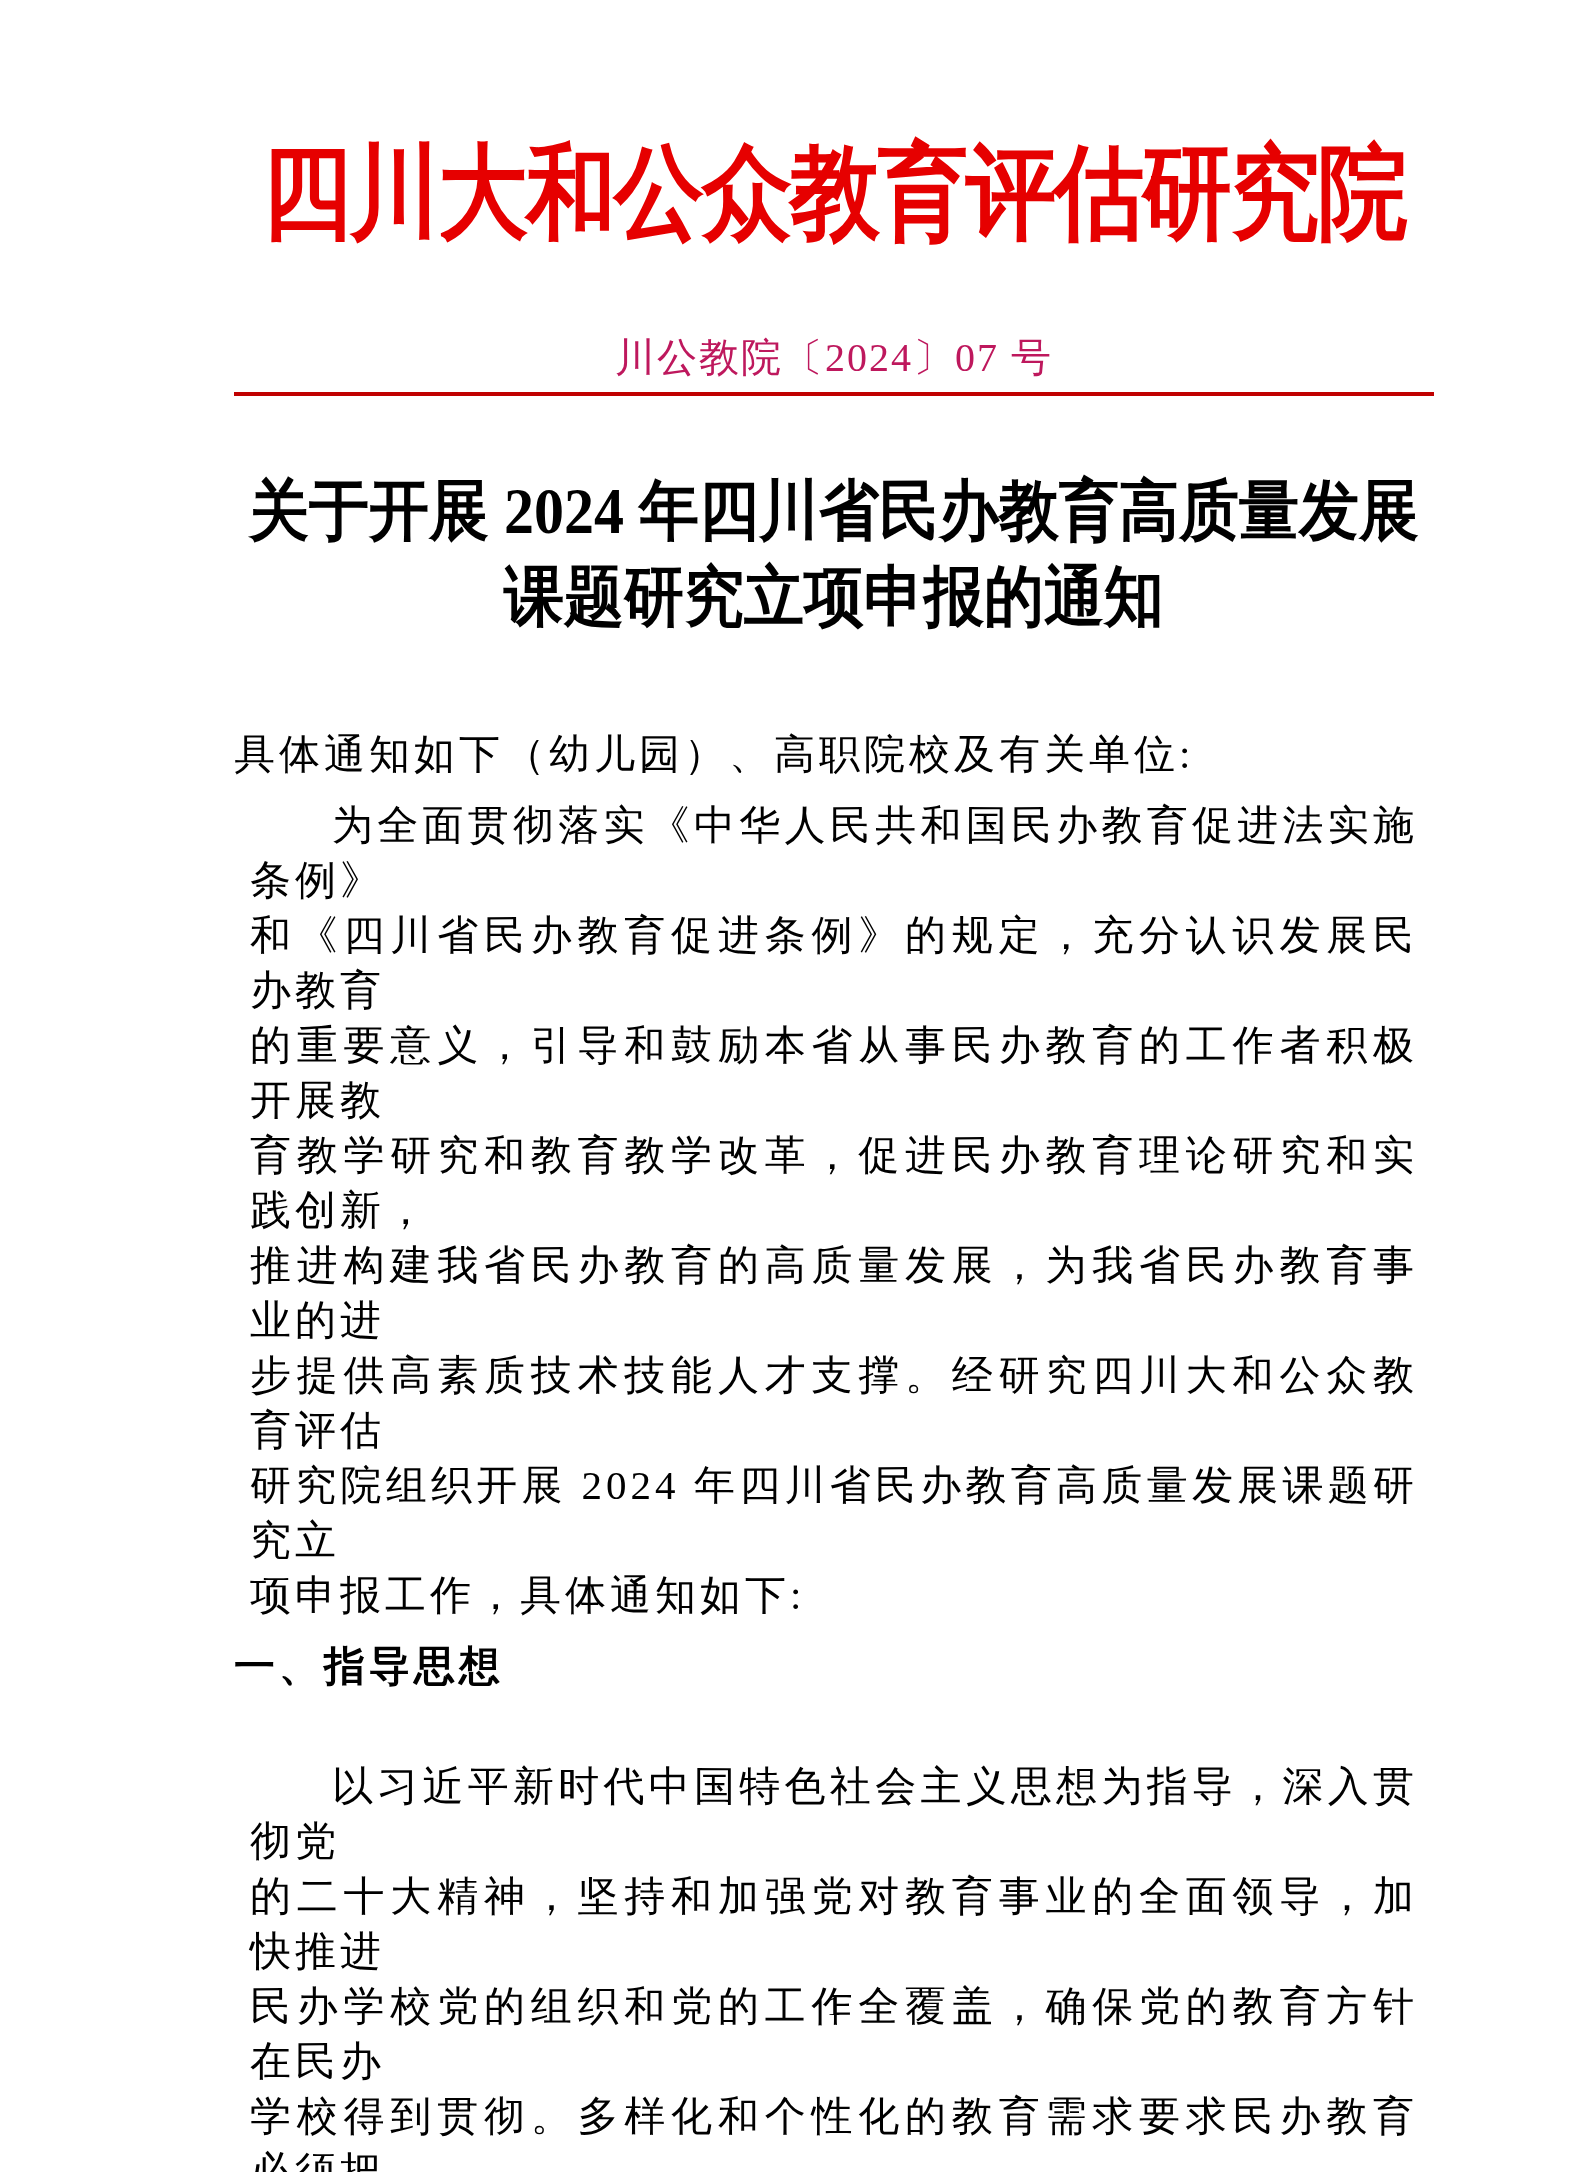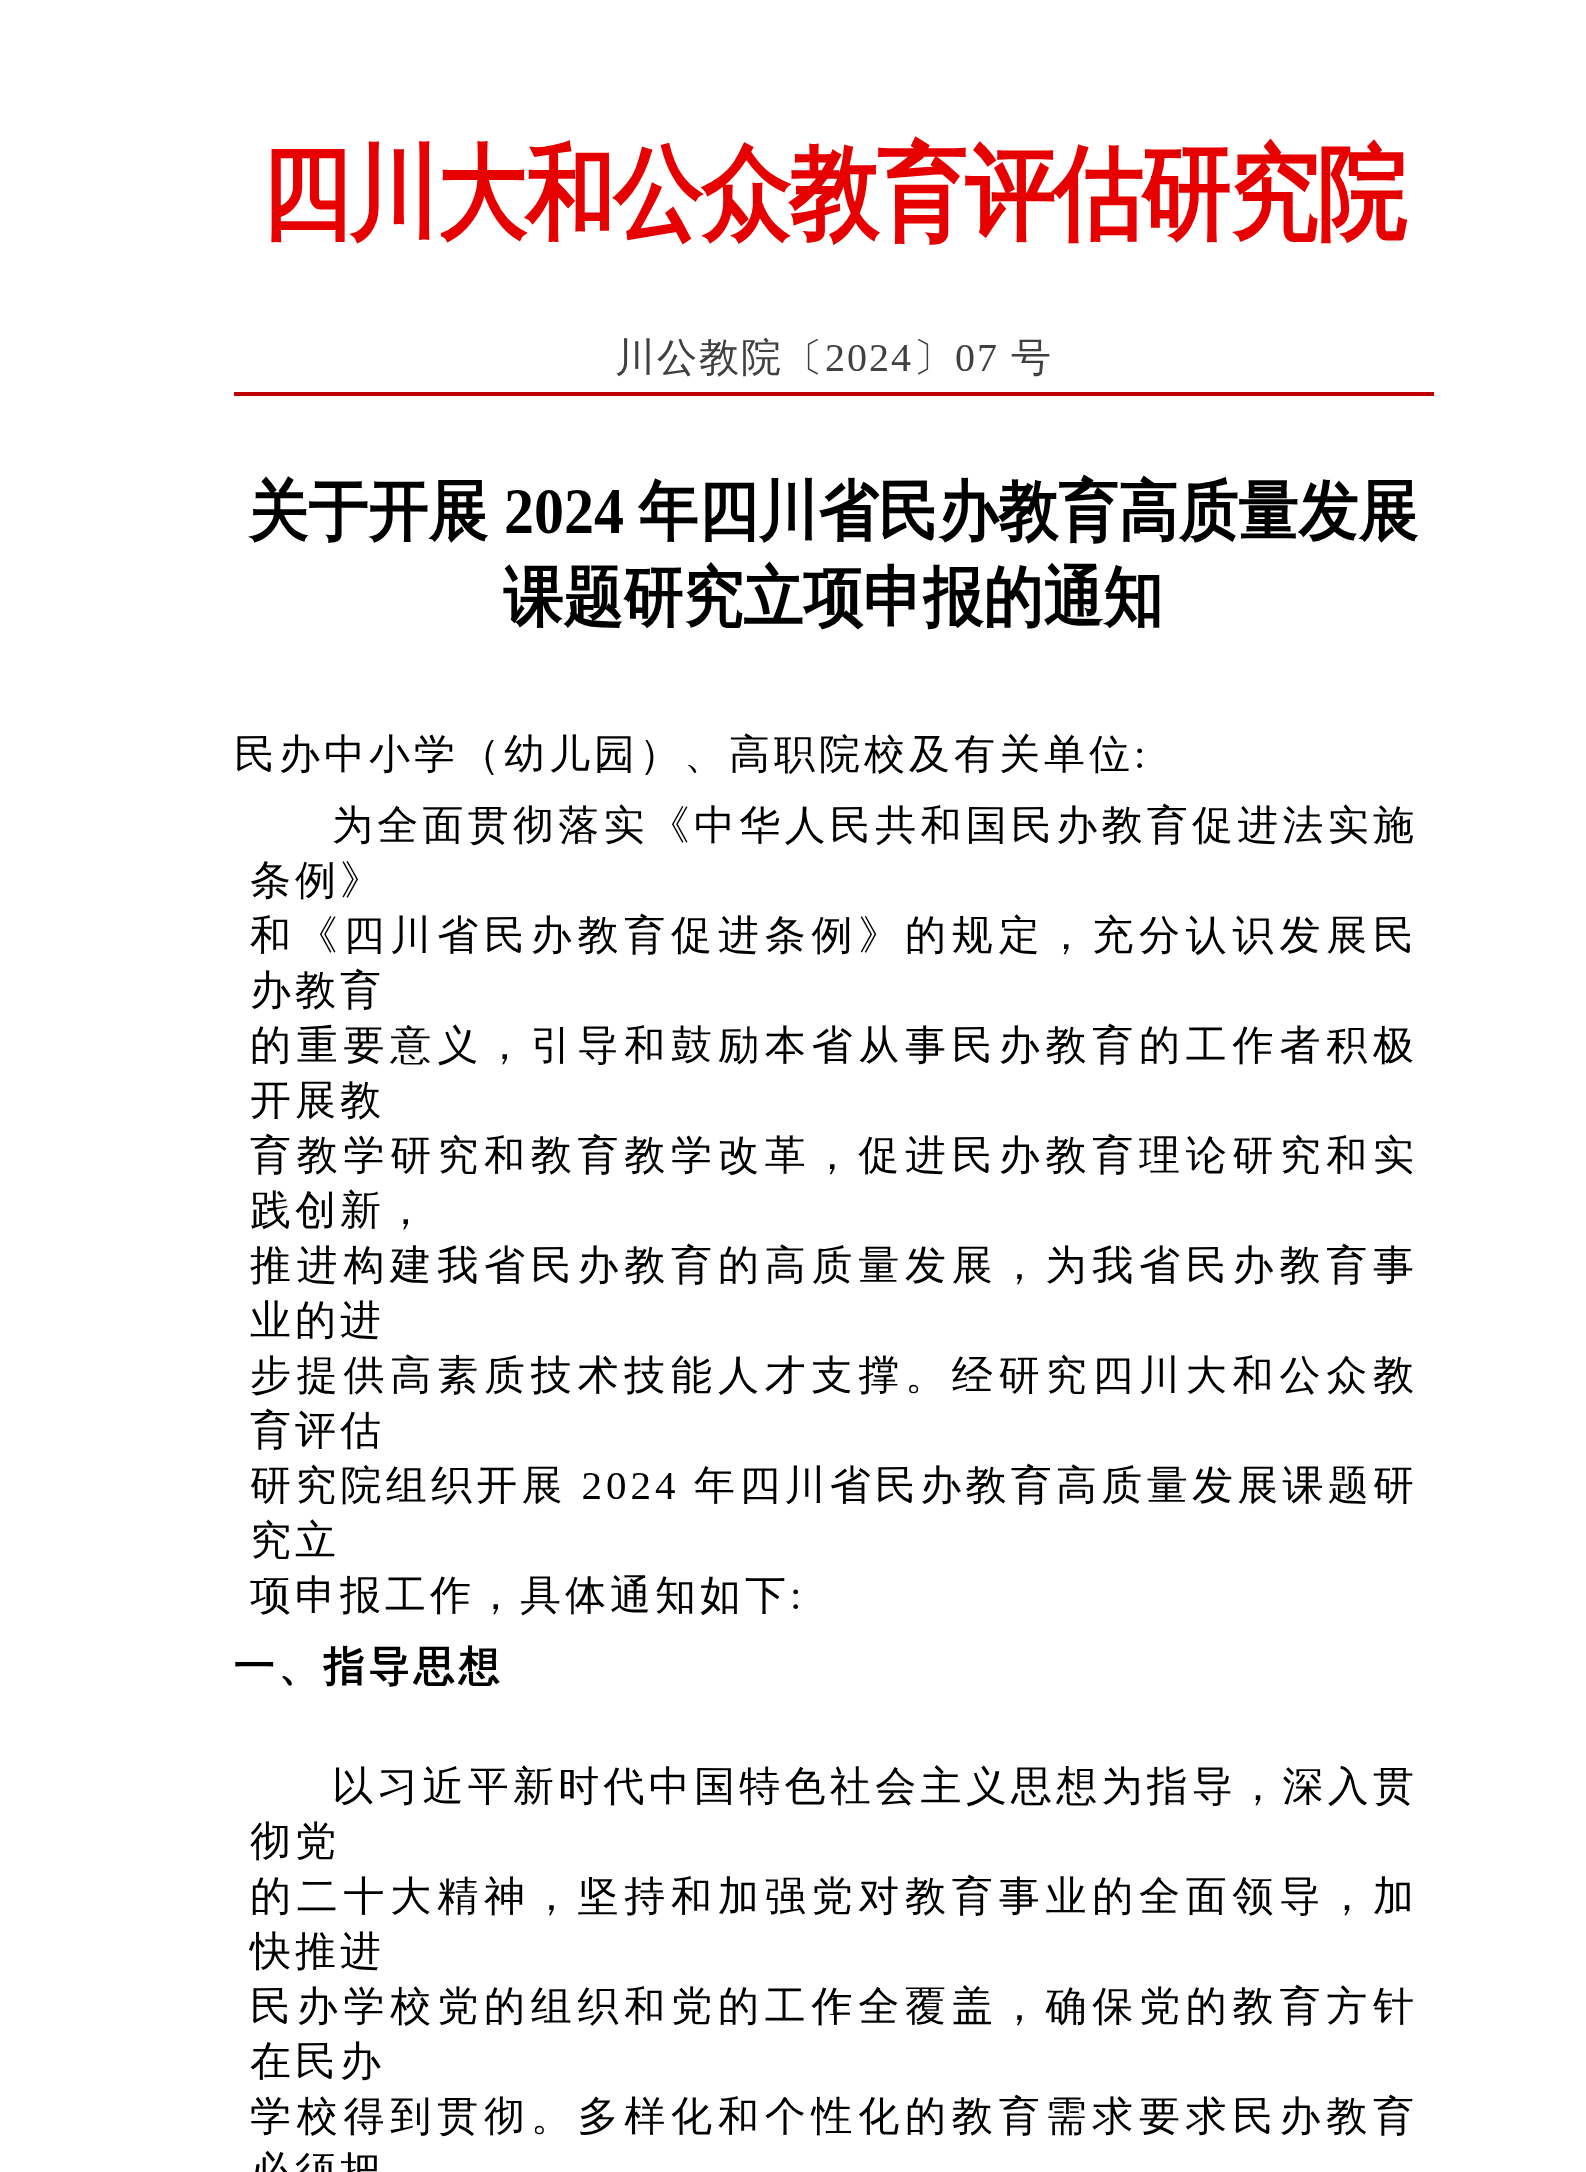--- a/index.html
+++ b/index.html
@@ -34,21 +34,21 @@
     transform: scaleY(1.15);
     transform-origin: 50% 50%;
     white-space: nowrap;
   }
   .doc-number {
     margin-top: 82px;
     text-align: center;
     font-size: 40px;
     line-height: 56px;
     letter-spacing: 2px;
-    color: #404040;
+    color: #be185d;
     white-space: nowrap;
   }
   .red-line {
     margin-top: 6px;
     height: 4px;
     border: none;
     background: #c00000;
     width: 100%;
   }
   .notice-title {
@@ -104,21 +104,21 @@
     <div class="doc-number">川公教院〔2024〕07 号</div>
 
     <hr class="red-line">
 
     <div class="notice-title">
       <div>关于开展 2024 年四川省民办教育高质量发展</div>
       <div>课题研究立项申报的通知</div>
     </div>
 
     <div class="doc-body">
-      <div class="salutation">民办中小学（幼儿园）、高职院校及有关单位:</div>
+      <div class="salutation">具体通知如下（幼儿园）、高职院校及有关单位:</div>
 
     <div class="para">为全面贯彻落实《中华人民共和国民办教育促进法实施条例》
 和《四川省民办教育促进条例》的规定，充分认识发展民办教育
 的重要意义，引导和鼓励本省从事民办教育的工作者积极开展教
 育教学研究和教育教学改革，促进民办教育理论研究和实践创新，
 推进构建我省民办教育的高质量发展，为我省民办教育事业的进
 步提供高素质技术技能人才支撑。经研究四川大和公众教育评估
 研究院组织开展 2024 年四川省民办教育高质量发展课题研究立
 项申报工作，具体通知如下:</div>
         <div class="section-heading">一、指导思想</div>

